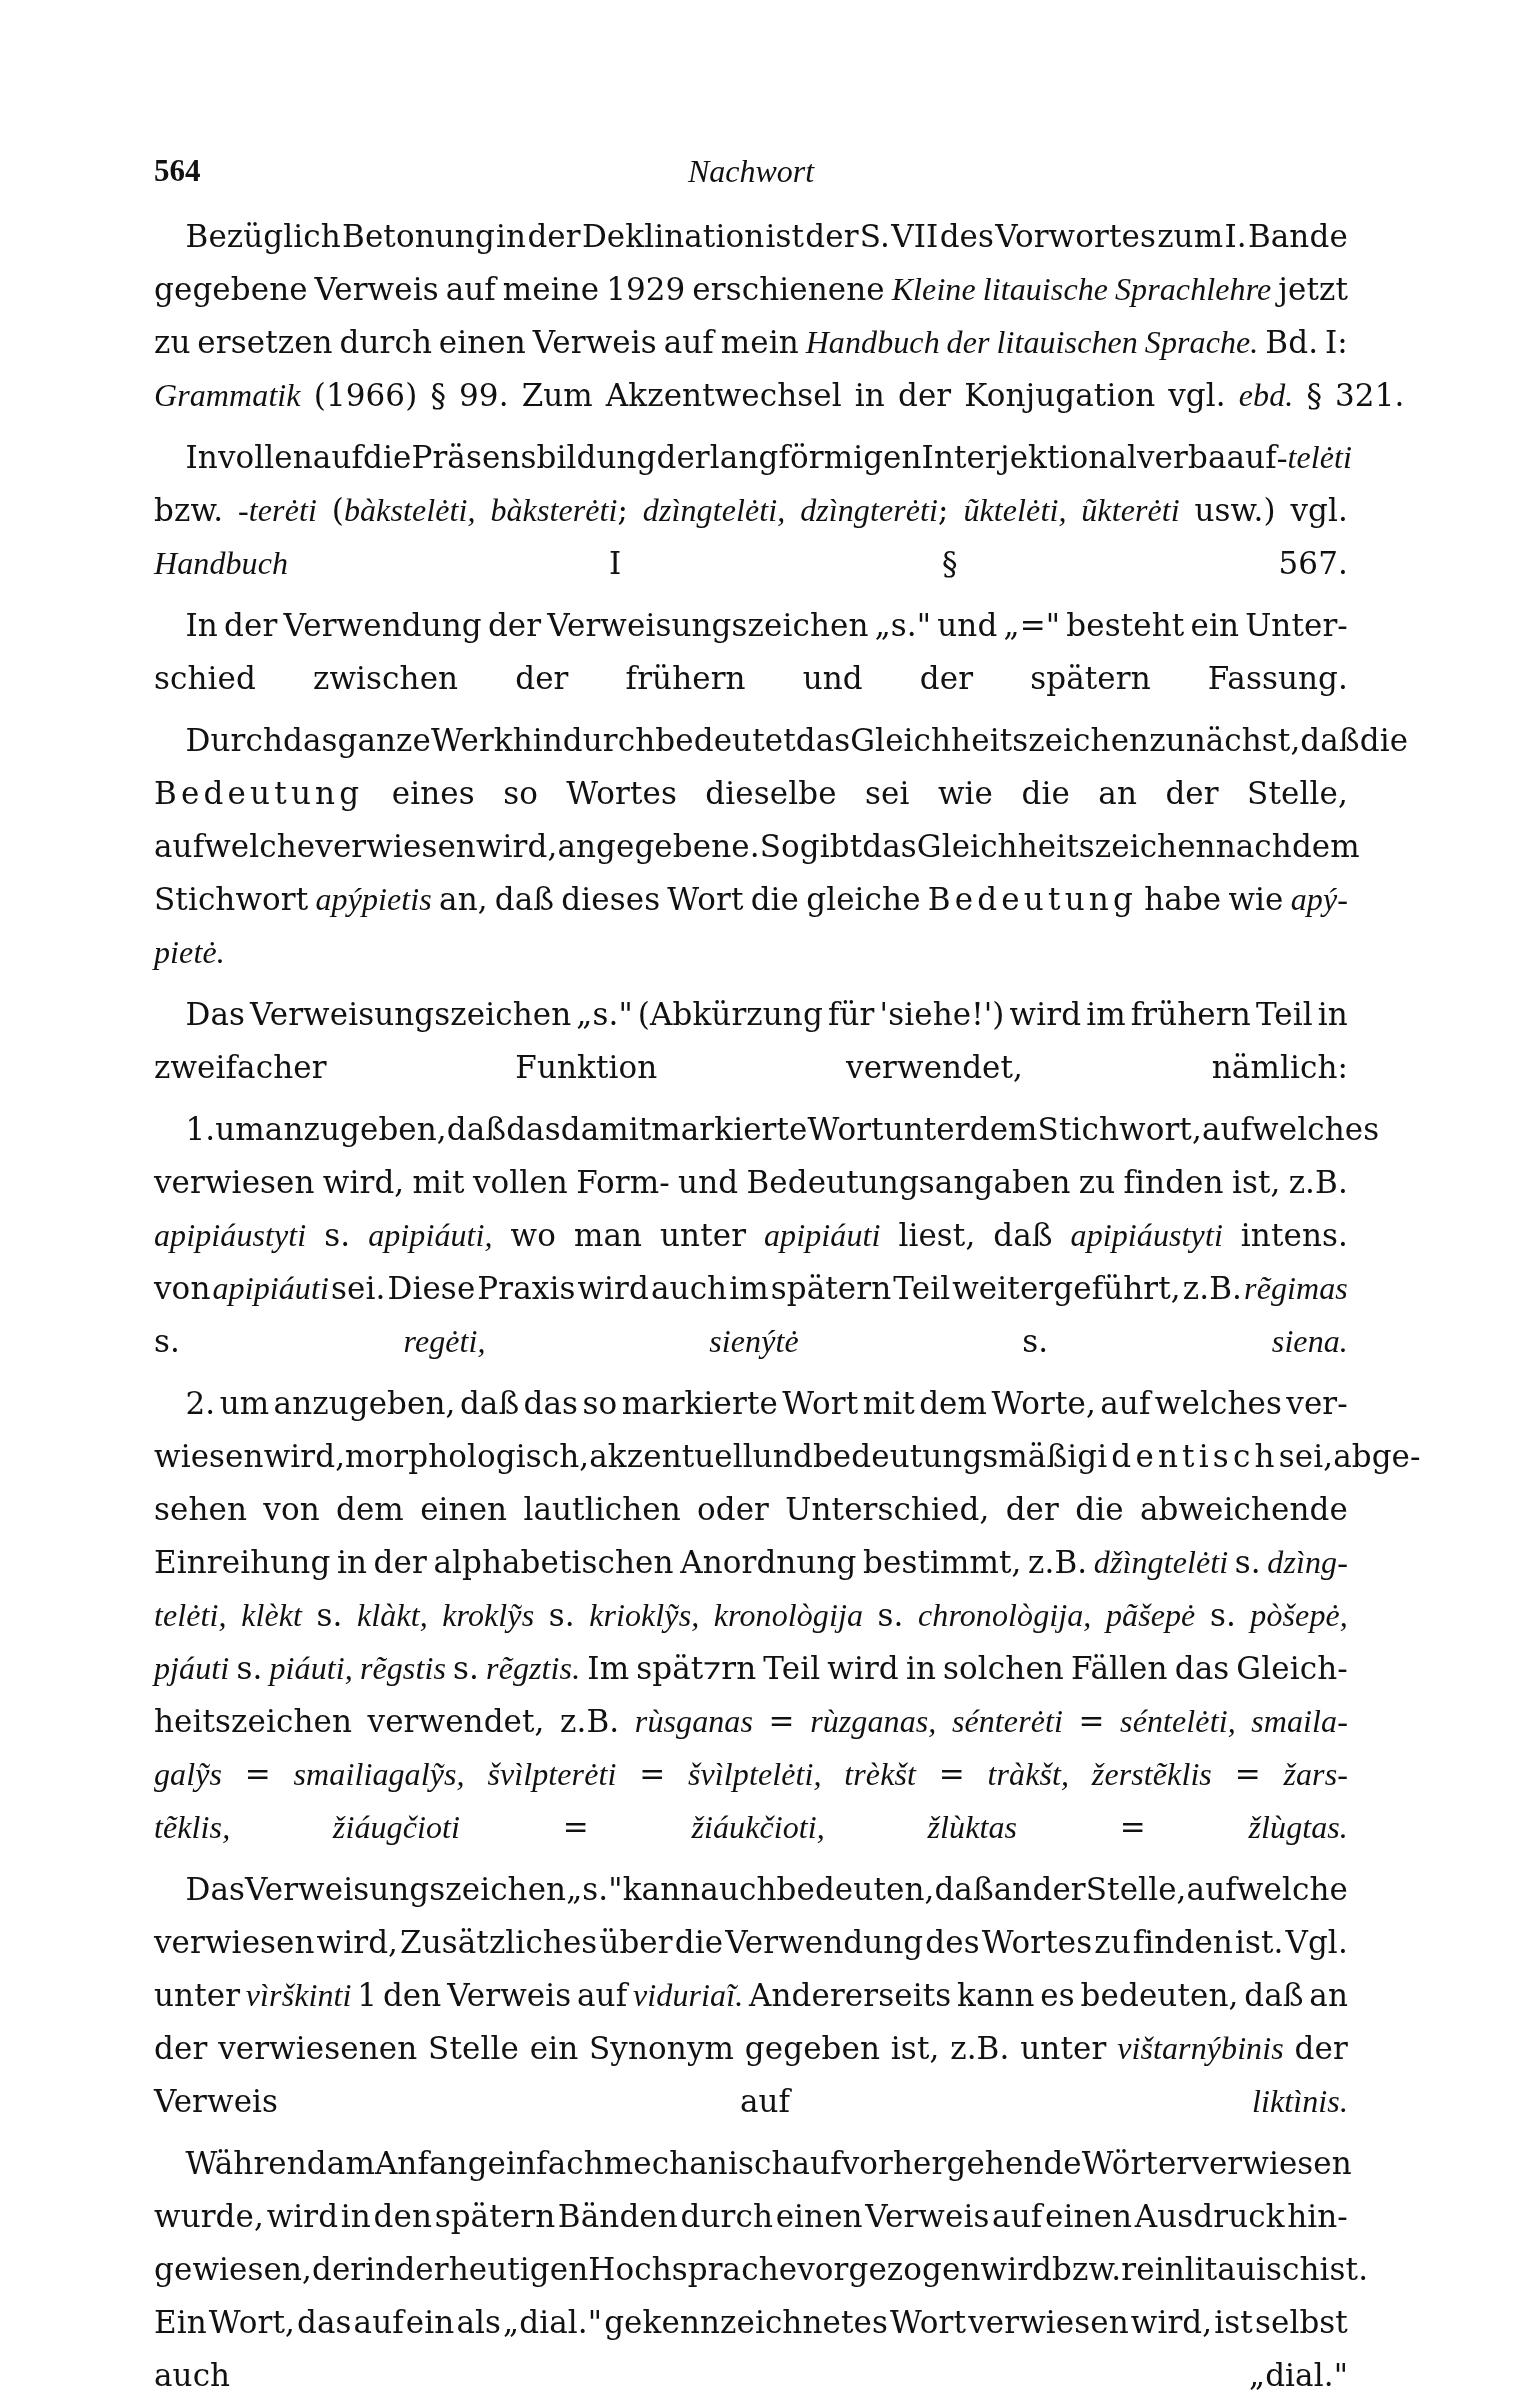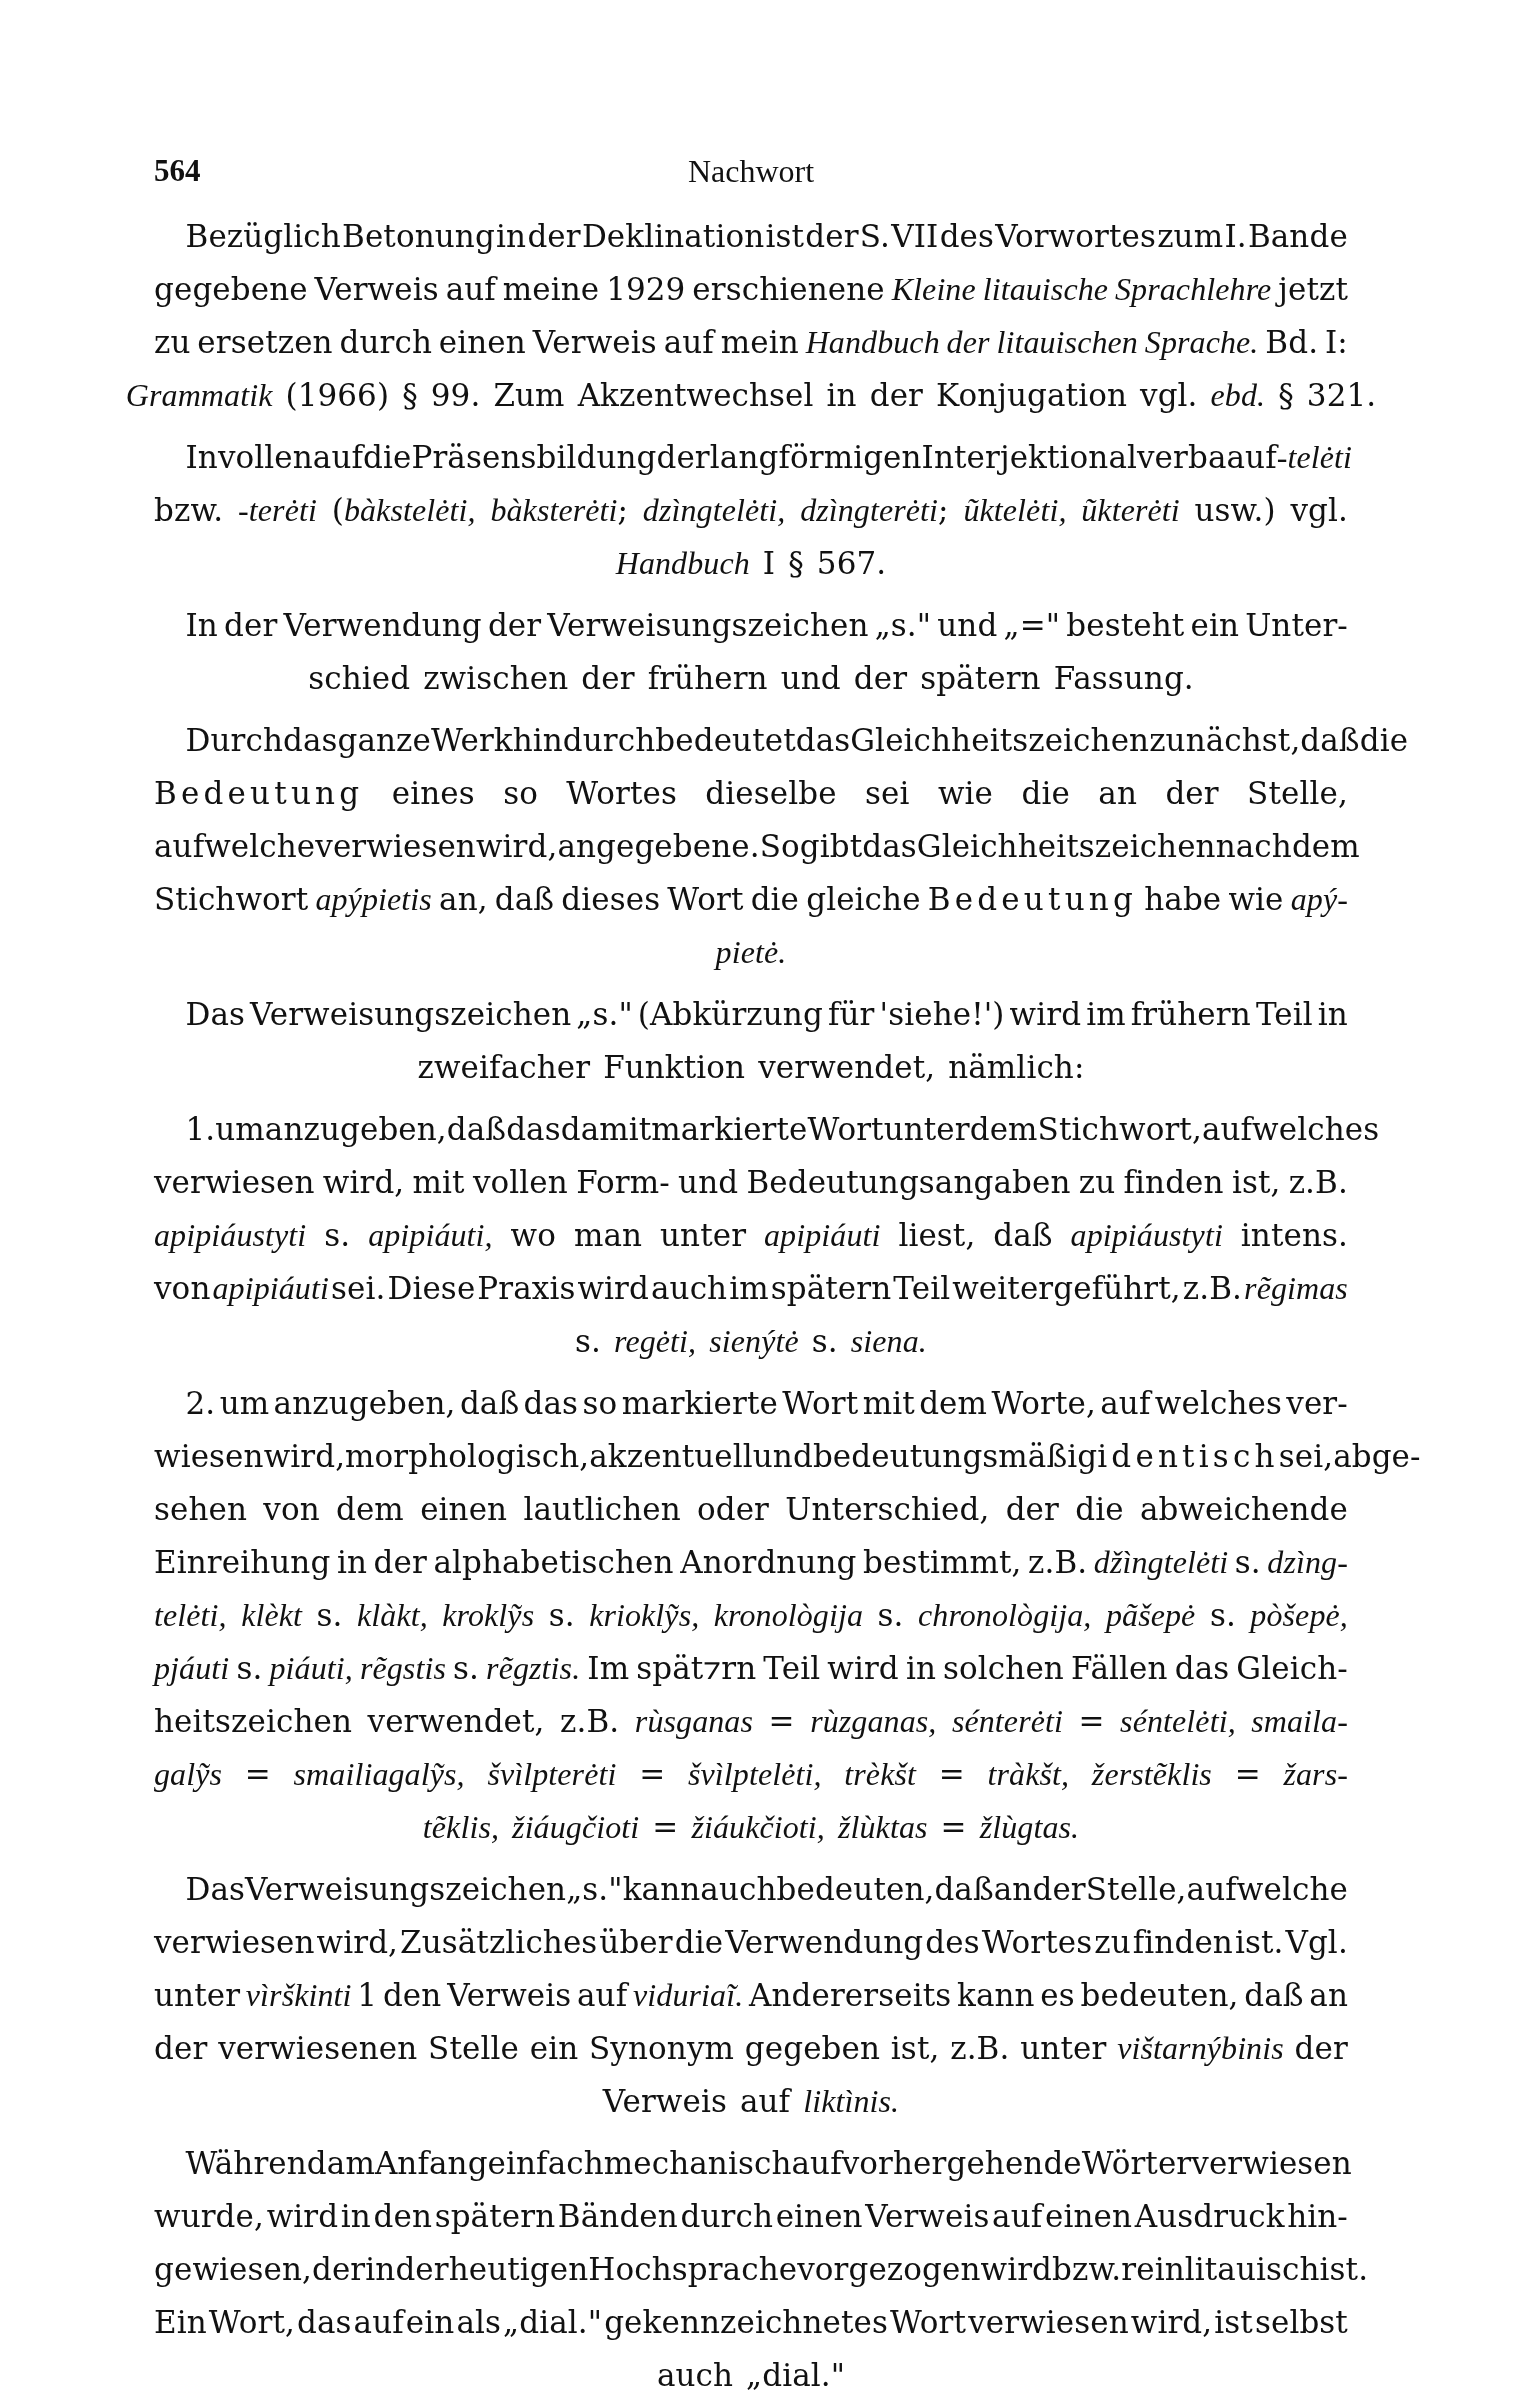--- a/index.html
+++ b/index.html
@@ -3,30 +3,30 @@
 <meta charset="utf-8">
 <style>
   html, body { margin: 0; padding: 0; background: #ffffff; }
   body { width: 1522px; height: 2401px; position: relative; overflow: hidden;
          font-family: "DejaVu Serif", "Liberation Serif", serif; color: #111111; }
   #page { position: absolute; left: 0; top: 0; width: 1270px; height: 2401px; background: #ffffff; }
   #header { position: absolute; left: 154px; top: 153px; width: 1194px; height: 42px; }
   #page-number { position: absolute; left: 0; top: 0; font-size: 31px; font-weight: bold;
                  font-family: "Liberation Serif", "DejaVu Serif", serif; }
   #running-head { position: absolute; left: 0; width: 100%; top: 0; text-align: center;
-                  font-size: 32px; font-family: "Liberation Serif", serif; }
+                  font-size: 32px; font-style: italic; font-family: "Liberation Serif", serif; }
   #body { position: absolute; left: 154px; top: 210px; width: 1194px; }
   .para { margin: 0 0 9px 0; }
   .line { display: block; height: 53px; line-height: 53px; font-size: 31px;
           text-align: justify; text-align-last: justify; white-space: nowrap;
           font-family: "DejaVu Serif", "Liberation Serif", serif; letter-spacing: 0.1px; }
   .line.last { text-align-last: left; }
   .line.indent { padding-left: 31.5px; }
   .line .inner { display: flex; justify-content: space-between; width: 100%; }
-  .line.last .inner { justify-content: center; gap: 0.42em; }
+  .line.last .inner { justify-content: space-between; gap: 0.42em; }
   .seg { white-space: pre; }
   .seg.it { font-style: italic; font-family: "Liberation Serif", "DejaVu Serif", serif; font-size: 32px; }
   .seg.sp { letter-spacing: 4.2px; }
 </style>
 </head>
 <body>
 
 <div id="page">
   <div id="header">
     <span id="page-number">564</span>

